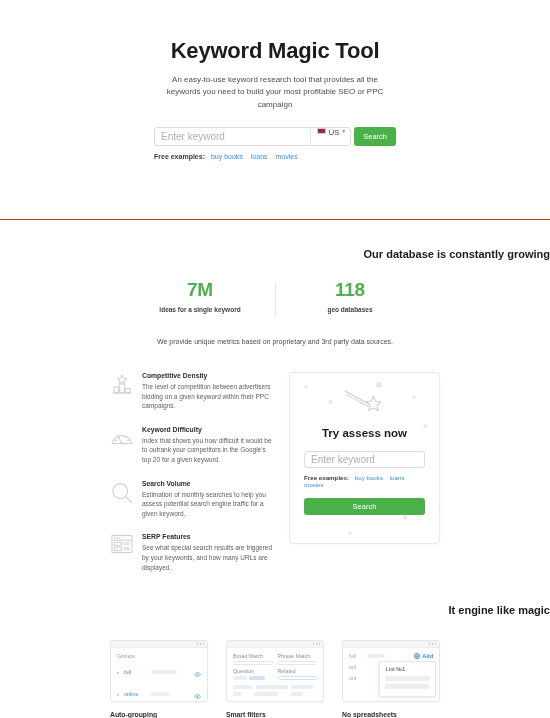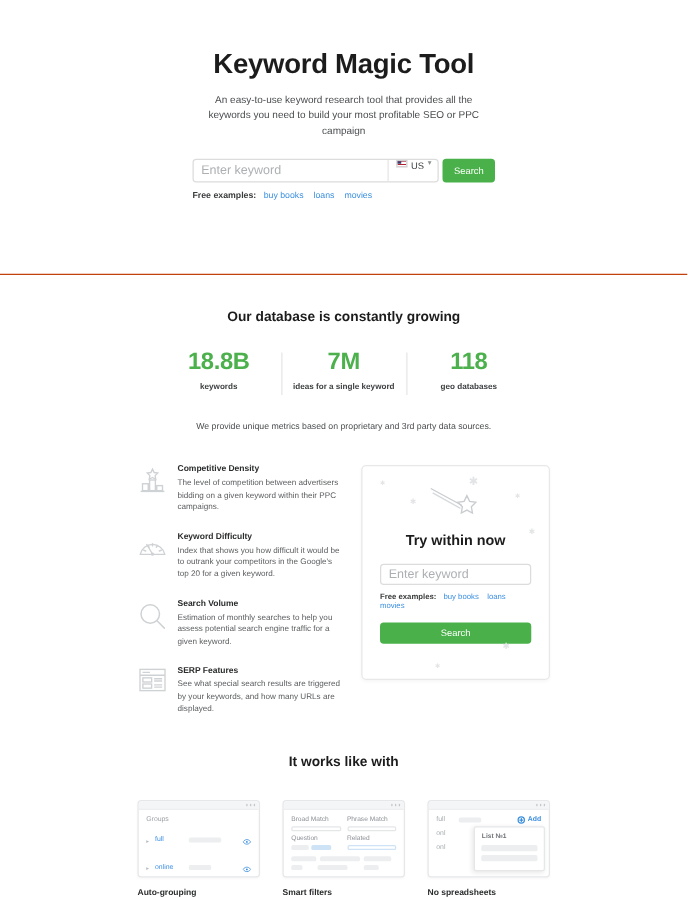--- a/index.html
+++ b/index.html
@@ -126,20 +126,21 @@
     margin-right: 6px;
   }
 
   
   .stats-section { padding: 28px 0 0 0; text-align: center; }
   .section-h2 {
     font-size: 11px;
     font-weight: bold;
     color: #1c1c1d;
     margin: 0 0 20px 0;
+    text-align: right;
   }
   .stats-row {
     display: flex;
     justify-content: center;
     width: 300px;
     margin: 0 auto;
   }
   .stat-col {
     flex: 1;
     position: relative;
@@ -422,24 +423,20 @@
     <a href="#">buy books</a>
     <a href="#">loans</a>
     <a href="#">movies</a>
   </div>
 </section>
 
 <section class="stats-section">
   <h2 class="section-h2">Our database is constantly growing</h2>
   <div class="stats-row">
     <div class="stat-col">
-      <div class="stat-num">18.8B</div>
-      <div class="stat-label">keywords</div>
-    </div>
-    <div class="stat-col">
       <div class="stat-num">7M</div>
       <div class="stat-label">ideas for a single keyword</div>
     </div>
     <div class="stat-col">
       <div class="stat-num">118</div>
       <div class="stat-label">geo databases</div>
     </div>
   </div>
 </section>
 
@@ -519,21 +516,21 @@
         <span class="spark" style="left:85px; top:8px; font-size:9px;">✱</span>
         <span class="spark" style="left:122px; top:22px; font-size:5px;">✱</span>
         <span class="spark" style="left:133px; top:50px; font-size:6px;">✱</span>
         <svg class="wand" width="46" height="30" viewBox="0 0 46 30" fill="none" stroke="currentColor" stroke-width="1.1">
           <path d="M3 4 L27 17" stroke-linecap="round"></path>
           <path d="M4.5 7.5 L26 19.5" stroke-linecap="round" opacity="0.75"></path>
           <path d="M31.5 9.5l2.2 4.6 5 .7-3.6 3.6.85 5-4.45-2.35-4.45 2.35.85-5-3.6-3.6 5-.7z"></path>
         </svg>
       </div>
 
-      <h3 class="try-title">Try within now</h3>
+      <h3 class="try-title">Try assess now</h3>
 
       <div class="try-form">
         <div class="try-searchbar">
           <input class="search-input" type="text" placeholder="Enter keyword" style="">
           <div class="country-select">
             <span class="flag"></span>
 
           </div>
         </div>
 
@@ -547,21 +544,21 @@
         <button class="btn-search-wide">Search</button>
       </div>
 
       <span class="spark" style="left:112px; bottom:22px; font-size:7px;">✱</span>
       <span class="spark" style="left:58px; bottom:7px; font-size:5px;">✱</span>
     </div>
   </div>
 </section>
 
 <section class="magic-section">
-  <h2 class="section-h2">It works like with</h2>
+  <h2 class="section-h2">It engine like magic</h2>
 
   <div class="magic-row">
 
     <div class="magic-col">
       <div class="mock">
         <div class="mock-bar">
           <span class="mock-dot"></span>
           <span class="mock-dot"></span>
           <span class="mock-dot"></span>
         </div>

